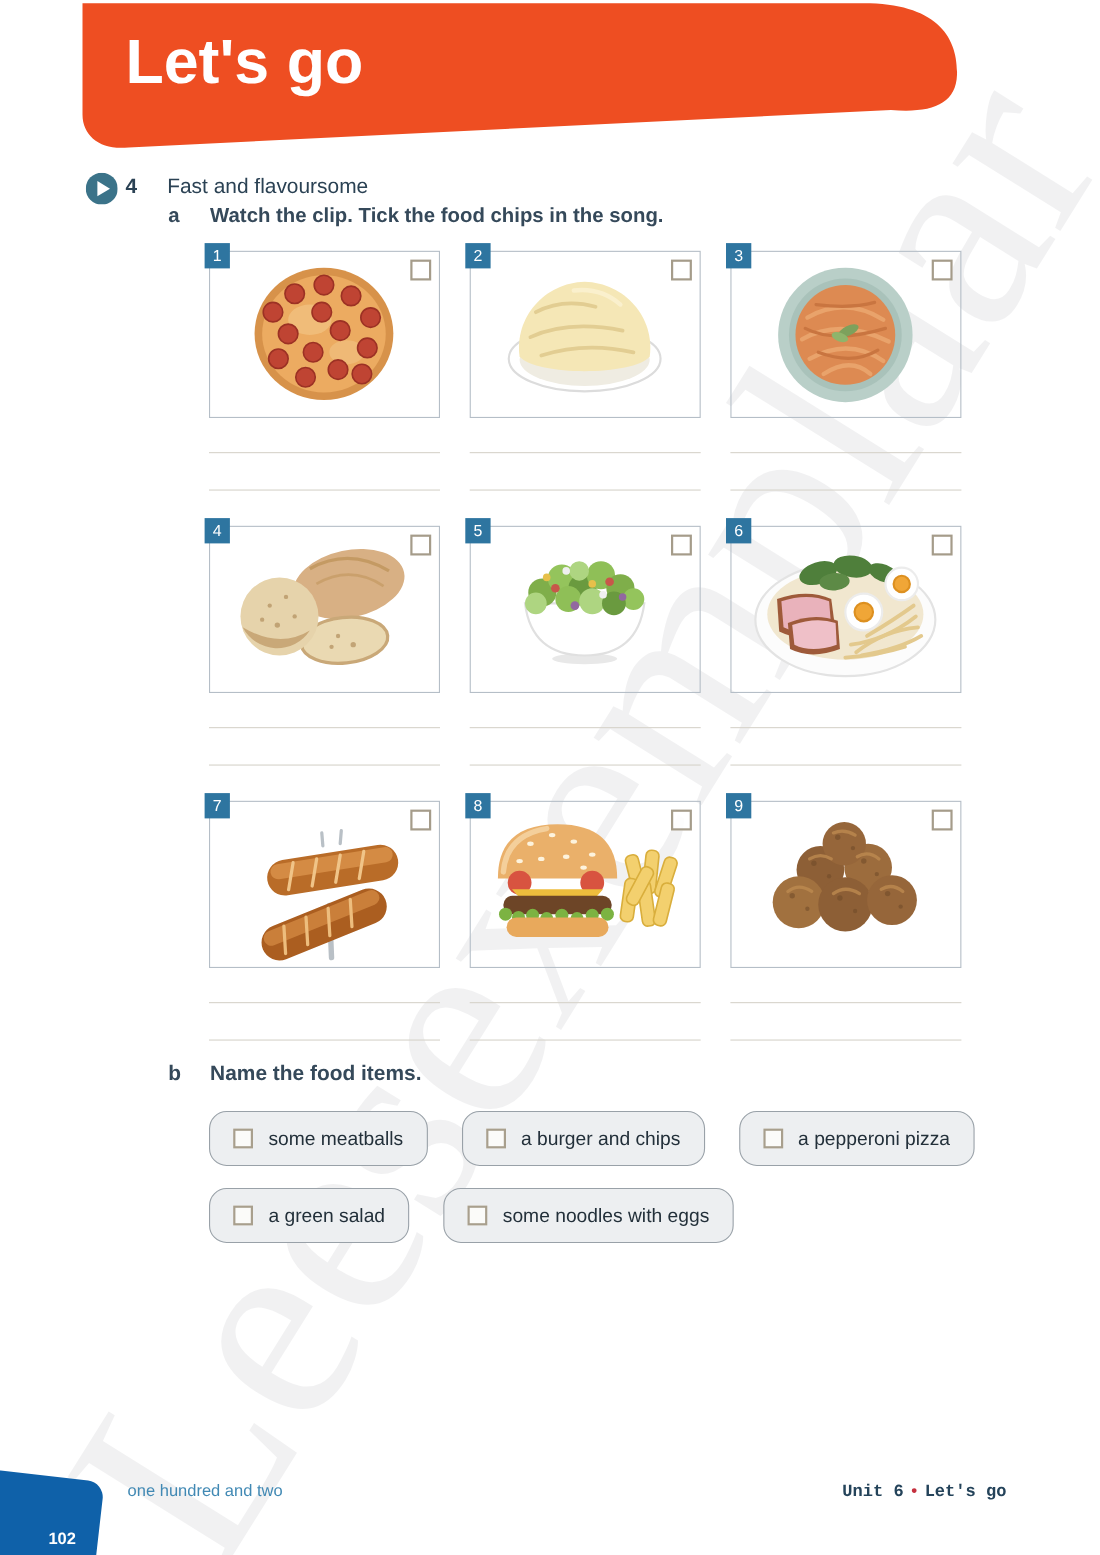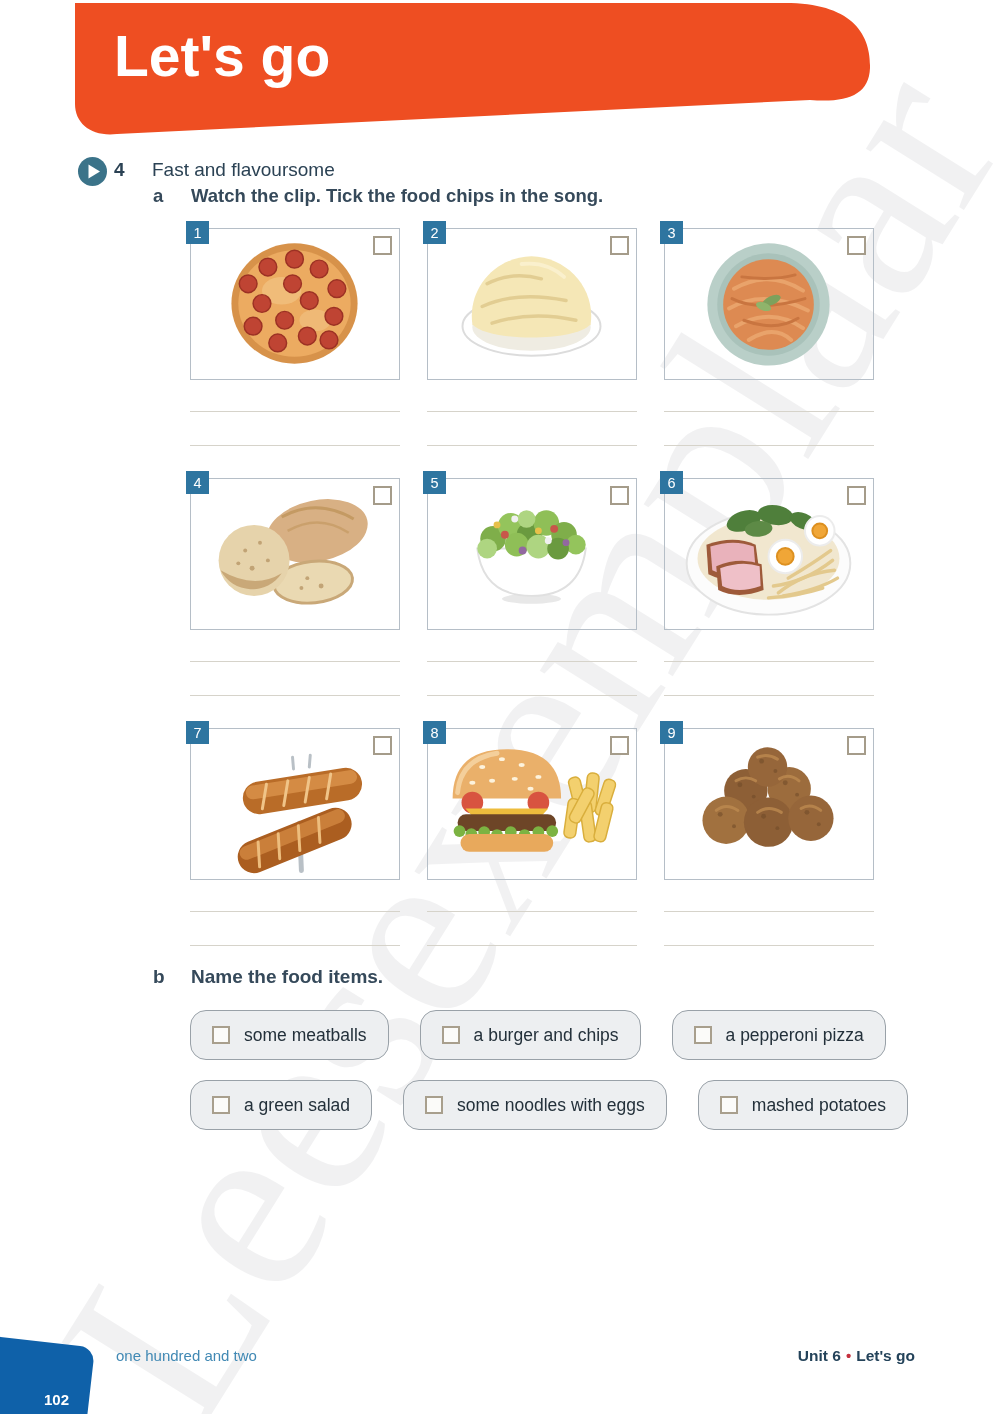--- a/index.html
+++ b/index.html
@@ -45,21 +45,21 @@
   .pill{height:50px;box-sizing:border-box;border:1.5px solid #99a1a8;border-radius:16px;
         background:#edeff1;display:inline-flex;align-items:center;gap:14px;padding:0 21px;
         font-size:17.5px;font-weight:500;color:#23303a;white-space:nowrap;}
   .cb2{width:14px;height:14px;border:2px solid #a89f8d;background:#fbfbf9;flex:0 0 auto;}
 
   
   .tab{position:absolute;left:-22px;top:1341px;width:110px;height:130px;background:#0f61a9;
        border-radius:15px;transform:rotate(6.5deg);z-index:2;}
   .pagenum{position:absolute;left:44px;top:1391px;z-index:3;color:#ffffff;font-size:15px;font-weight:700;}
   .pagewords{position:absolute;left:88px;top:1347px;z-index:3;color:#4189b4;font-size:15px;font-weight:400;margin-left:28px;}
-  .unitline{position:absolute;right:85px;top:1347px;z-index:3;font-size:15.5px;font-weight:700;color:#24435a;}
+  .unitline{position:absolute;right:85px;top:1347px;z-index:3;font-size:15.5px;font-weight:700;color:#24435a;font-family:Liberation Mono, monospace;}
   .unitline .dot{color:#c5303e;padding:0 5px;font-size:15px;}
 </style>
 </head>
 <body>
 
 <div id="page">
 
   <div class="watermark">Leesexemplaar</div>
 
   <svg class="banner-svg" width="1000" height="150" viewBox="0 0 1000 150">
@@ -408,24 +408,20 @@
     </div>
     <div class="pill-row">
       <div class="pill">
         <span class="cb2"></span>
         <span>a green salad</span>
       </div>
       <div class="pill">
         <span class="cb2"></span>
         <span>some noodles with eggs</span>
       </div>
-      <div class="pill">
-        <span class="cb2"></span>
-        <span>mashed potatoes</span>
-      </div>
     </div>
   </div>
 
   <div class="tab"></div>
   <span class="pagenum">102</span>
   <span class="pagewords">one hundred and two</span>
   <div class="unitline">
     <span>Unit 6</span><span class="dot">•</span><span>Let's go</span>
   </div>
 

